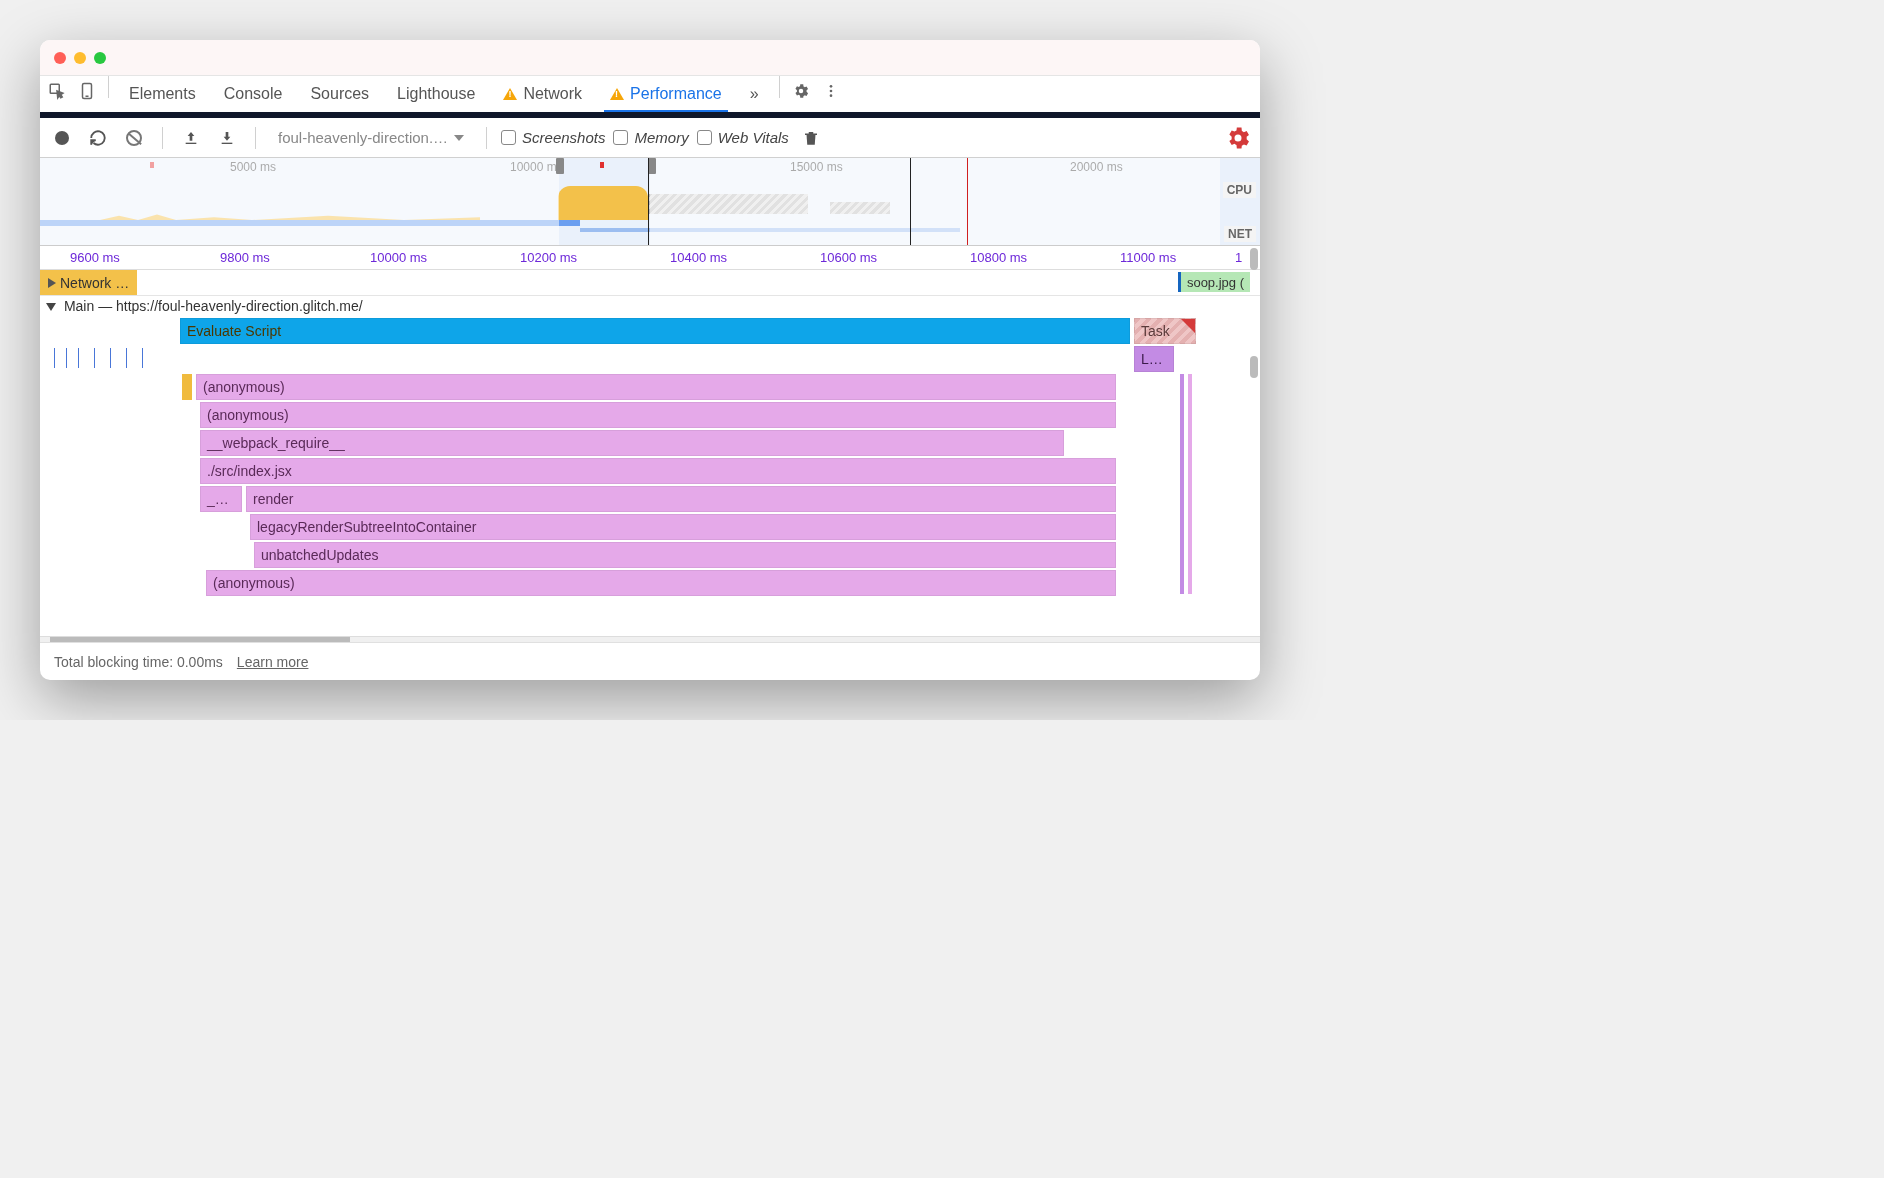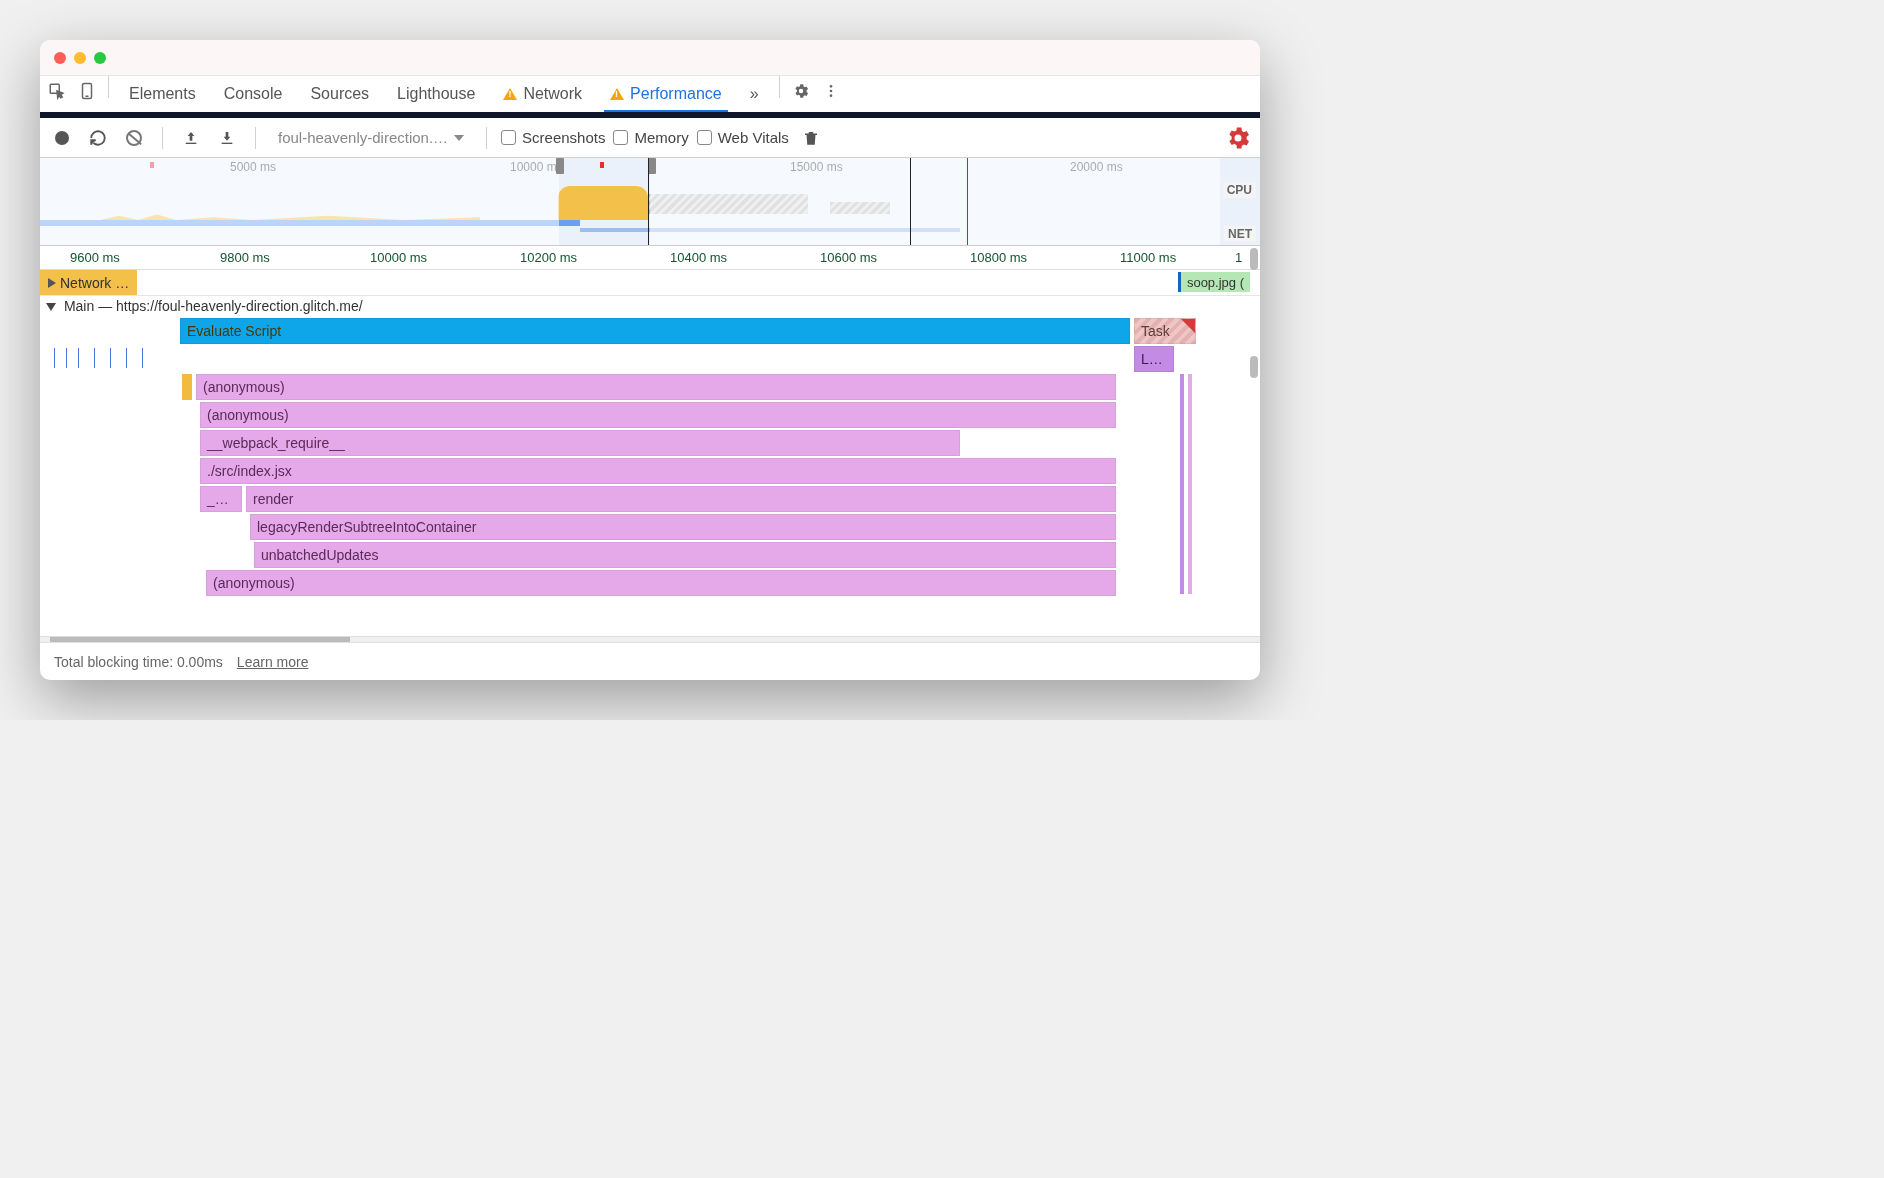--- a/index.html
+++ b/index.html
@@ -82,21 +82,21 @@
   color: #888; padding: 0 8px; display: inline-flex; align-items: center;
   gap: 6px; height: 28px;
 }
 .chev-down {
   width: 0; height: 0; border-left: 5px solid transparent;
   border-right: 5px solid transparent; border-top: 6px solid #888;
 }
 .checkbox {
   width: 15px; height: 15px; border: 1.5px solid #888; border-radius: 3px;
 }
-.cb-label { display: inline-flex; align-items: center; gap: 6px; color: #444; }
+.cb-label { display: inline-flex; align-items: center; gap: 6px; color: #444; font-style: italic; }
 .trash-icon svg, .gear-icon svg { width: 18px; height: 18px; }
 .spacer { flex: 1; }
 
 .overview {
   position: relative; height: 88px; background: #eaf1fb;
   border-bottom: 1px solid #ccc;
 }
 .ov-label {
   position: absolute; right: 4px; font-size: 12px; font-weight: 600; color: #666;
   background: #f4f4f4; padding: 1px 4px;
@@ -127,21 +127,21 @@
 .ov-red-tick {
   position: absolute; top: 4px; width: 4px; height: 6px; background: #e03030;
 }
 .ov-vline {
   position: absolute; top: 0; bottom: 0; width: 1px; background: #222;
 }
 .ov-vline.red { background: #d02020; }
 
 .ruler {
   display: flex; height: 24px; align-items: center;
-  border-bottom: 1px solid #ddd; font-size: 13px; color: #14532d;
+  border-bottom: 1px solid #ddd; font-size: 13px; color: #6d28d9;
   padding-left: 20px; gap: 0; position: relative;
 }
 .ruler span { position: absolute; }
 
 .network-row {
   height: 26px; border-bottom: 1px solid #e5e5e5; position: relative;
   font-size: 14px;
 }
 .network-badge {
   position: absolute; left: 0; top: 0; height: 100%;
@@ -441,21 +441,21 @@
       </div>
 
       <div class="sidebar-stub" style="left:142px;top:56px;height:26px"></div>
 
       <div class="flame-bar plum" style="left:156px;width:920px;top:56px">
           <span>(anonymous)</span>
         </div>
       <div class="flame-bar plum" style="left:160px;width:916px;top:84px">
           <span>(anonymous)</span>
         </div>
-      <div class="flame-bar plum" style="left:160px;width:760px;top:112px">
+      <div class="flame-bar plum" style="left:160px;width:864px;top:112px">
           <span>__webpack_require__</span>
         </div>
       <div class="flame-bar plum" style="left:160px;width:916px;top:140px">
           <span>./src/index.jsx</span>
         </div>
       <div class="flame-bar plum" style="left:160px;width:42px;top:168px">
           <span>_…</span>
         </div>
       <div class="flame-bar plum" style="left:206px;width:870px;top:168px">
           <span>render</span>

